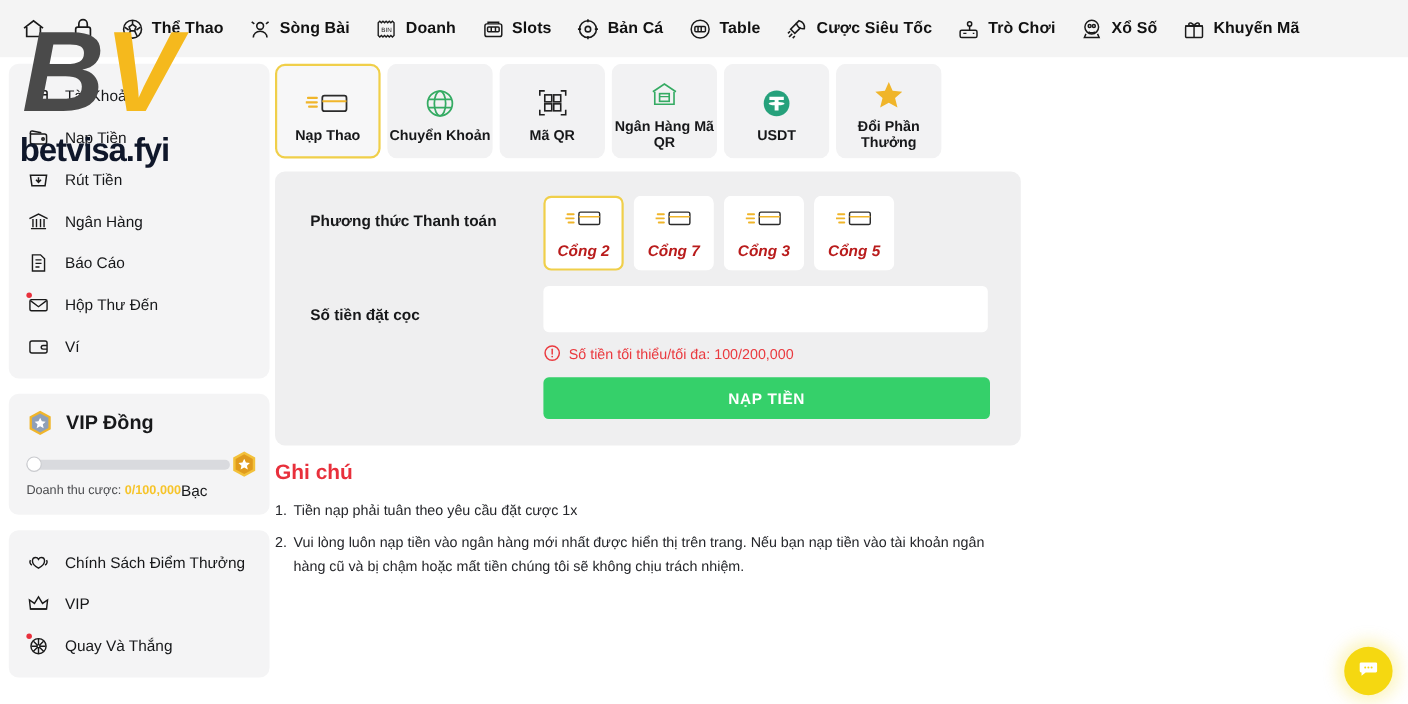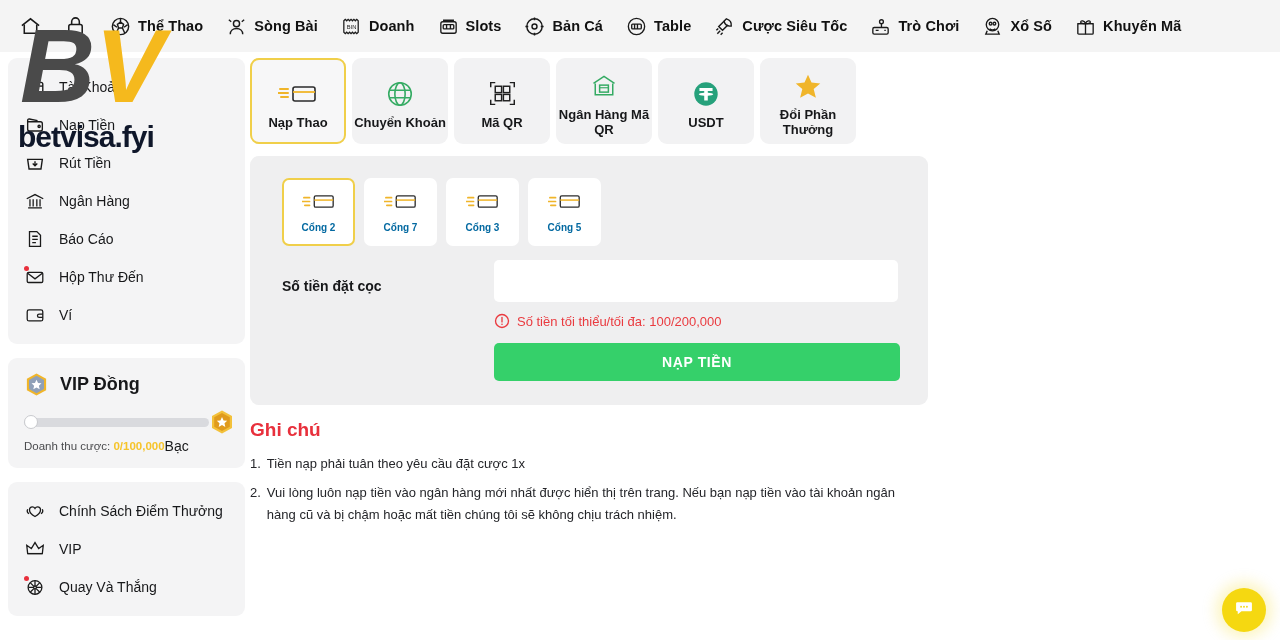--- a/index.html
+++ b/index.html
@@ -117,21 +117,21 @@
   .gateways { display: flex; gap: 9px; }
   .gw {
     width: 73px; height: 68px;
     background: #fff; border-radius: 7px;
     border: 2px solid transparent;
     display:flex; flex-direction: column;
     align-items:center; justify-content:center; gap: 6px;
     cursor:pointer;
   }
   .gw.active { border-color: #f0cf4a; }
-  .gw .gw-label { font-size: 10px; font-weight:bold; color:#0369a1; }
+  .gw .gw-label { font-size: 14px; font-weight:bold; color:#b91c1c;font-style:italic; }
 
   .row-amount { margin-top: 14px; }
   .row-amount .row-label { padding-top: 18px; }
   .amount-input {
     width: 406px; height: 42px;
     background: #fff; border: none; border-radius: 5px;
     outline: none; padding: 0 12px;
     font-family: "Liberation Sans", sans-serif; font-size: 14px;
   }
   .err {
@@ -527,20 +527,21 @@
             <polygon points="16,3 20,12 30,13 22.5,19.5 25,29.5 16,24.5 7,29.5 9.5,19.5 2,13 12,12" fill="#f0b52a"></polygon>
           </svg>
         </span>
         <span class="t-label">Đổi Phần Thưởng</span>
       </div>
     </div>
 
     <div class="form-panel">
 
       <div class="row">
+        <div class="row-label">Phương thức Thanh toán</div>
         <div class="gateways">
 
           <div class="gw active">
             <span>
               <svg viewBox="0 0 36 22" width="34" height="21" fill="none">
                 <path d="M2 7h6M0 11h8M3 15h5" stroke="#f0b52a" stroke-width="1.8" stroke-linecap="round"></path>
                 <rect x="13" y="5" width="20" height="12" rx="1.6" stroke="#2b2b2b" stroke-width="1.4"></rect>
                 <path d="M13 9.5h20" stroke="#f0b52a" stroke-width="1.6"></path>
               </svg>
             </span>

